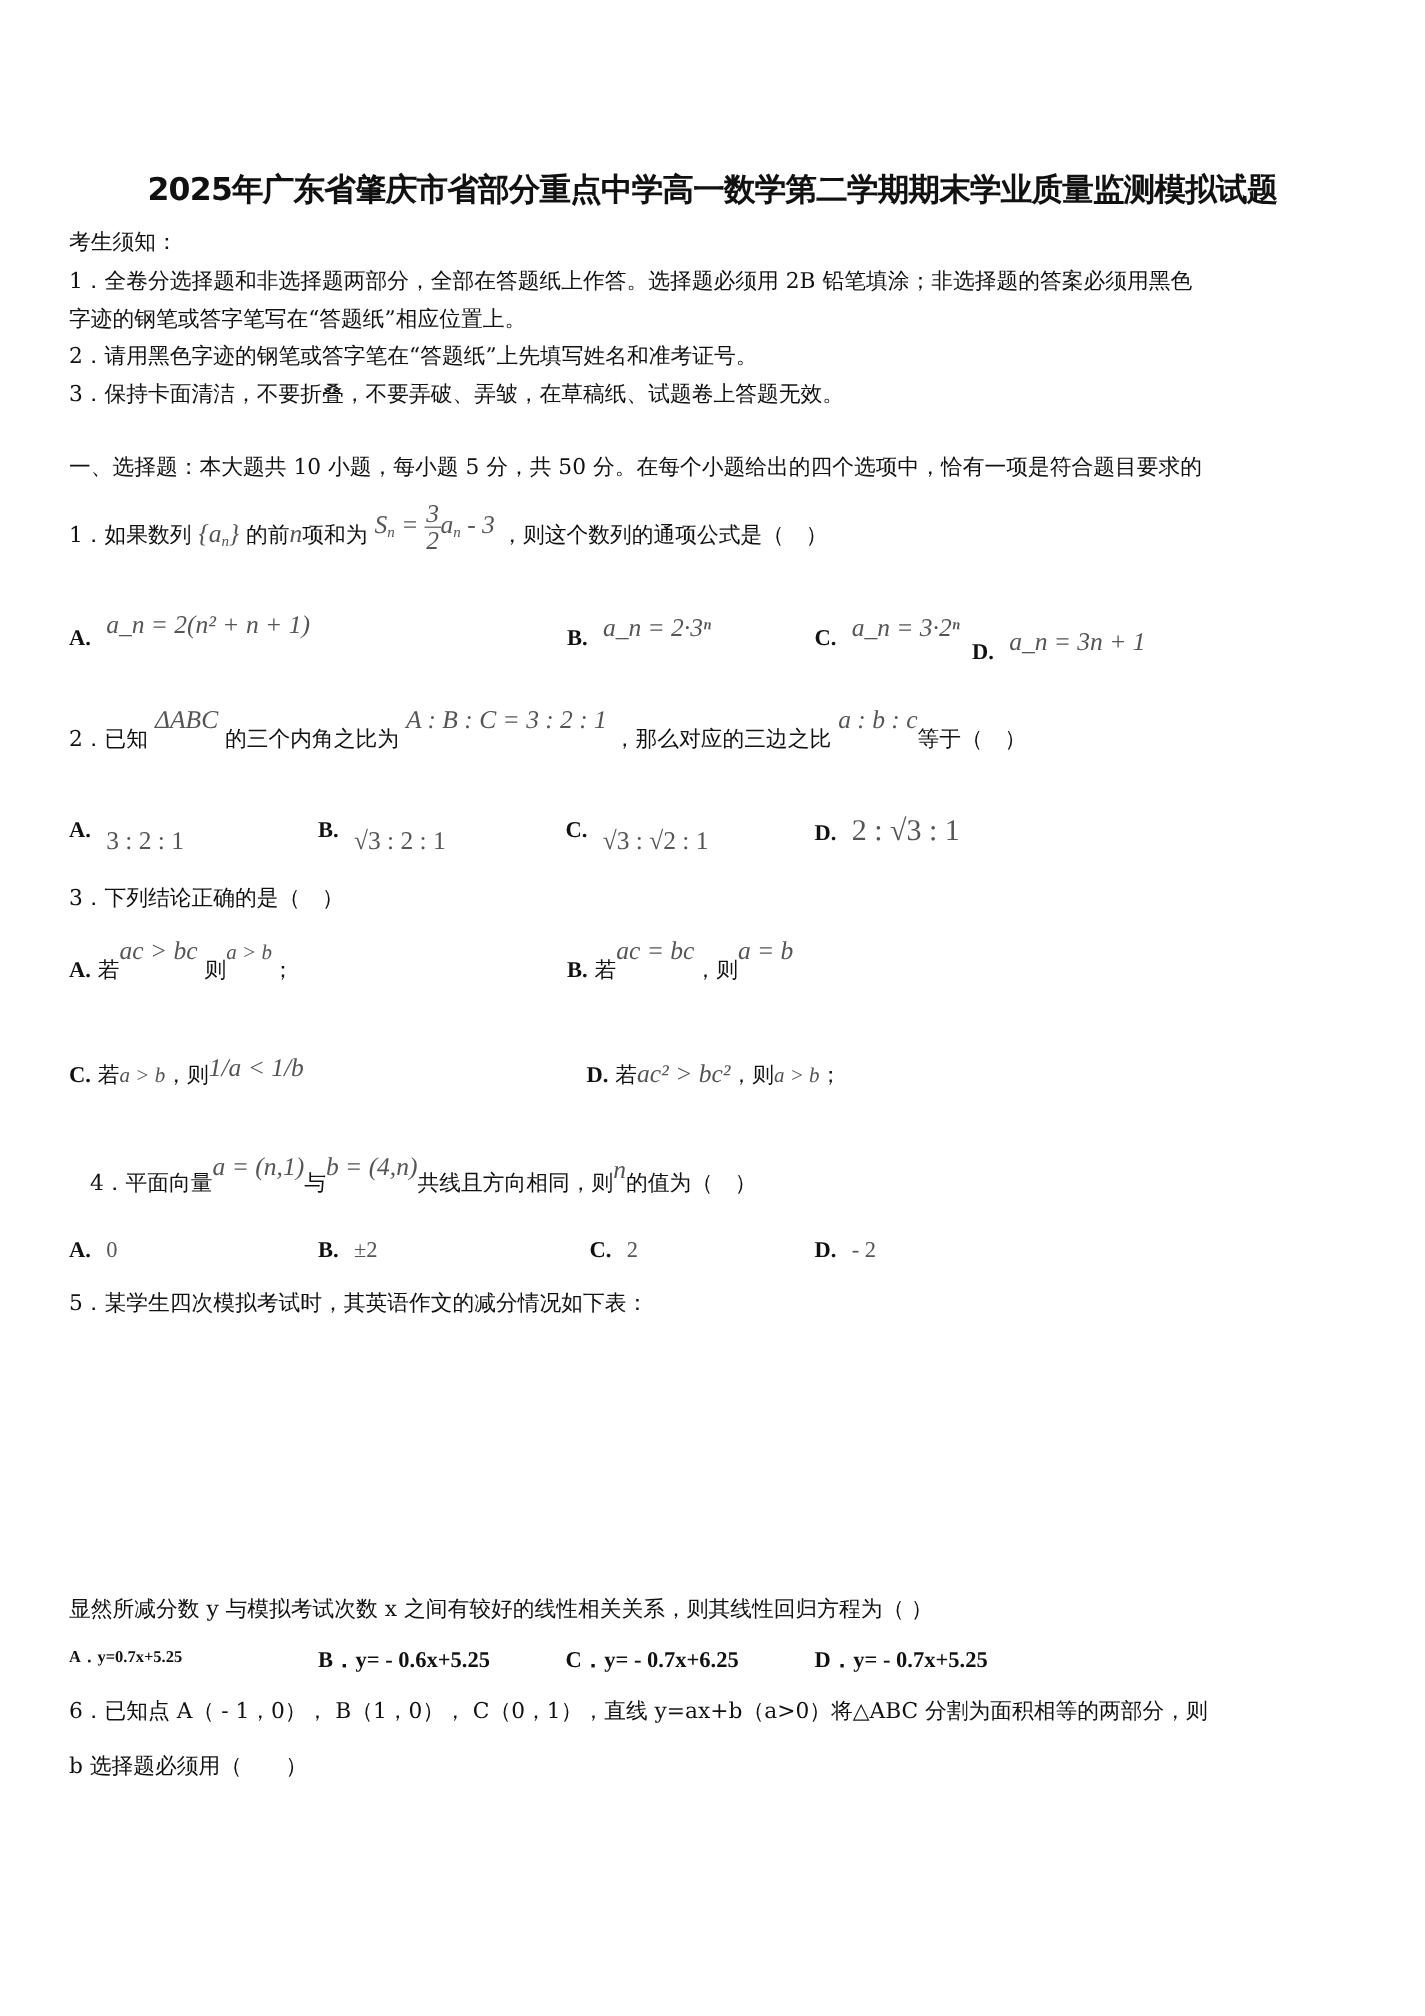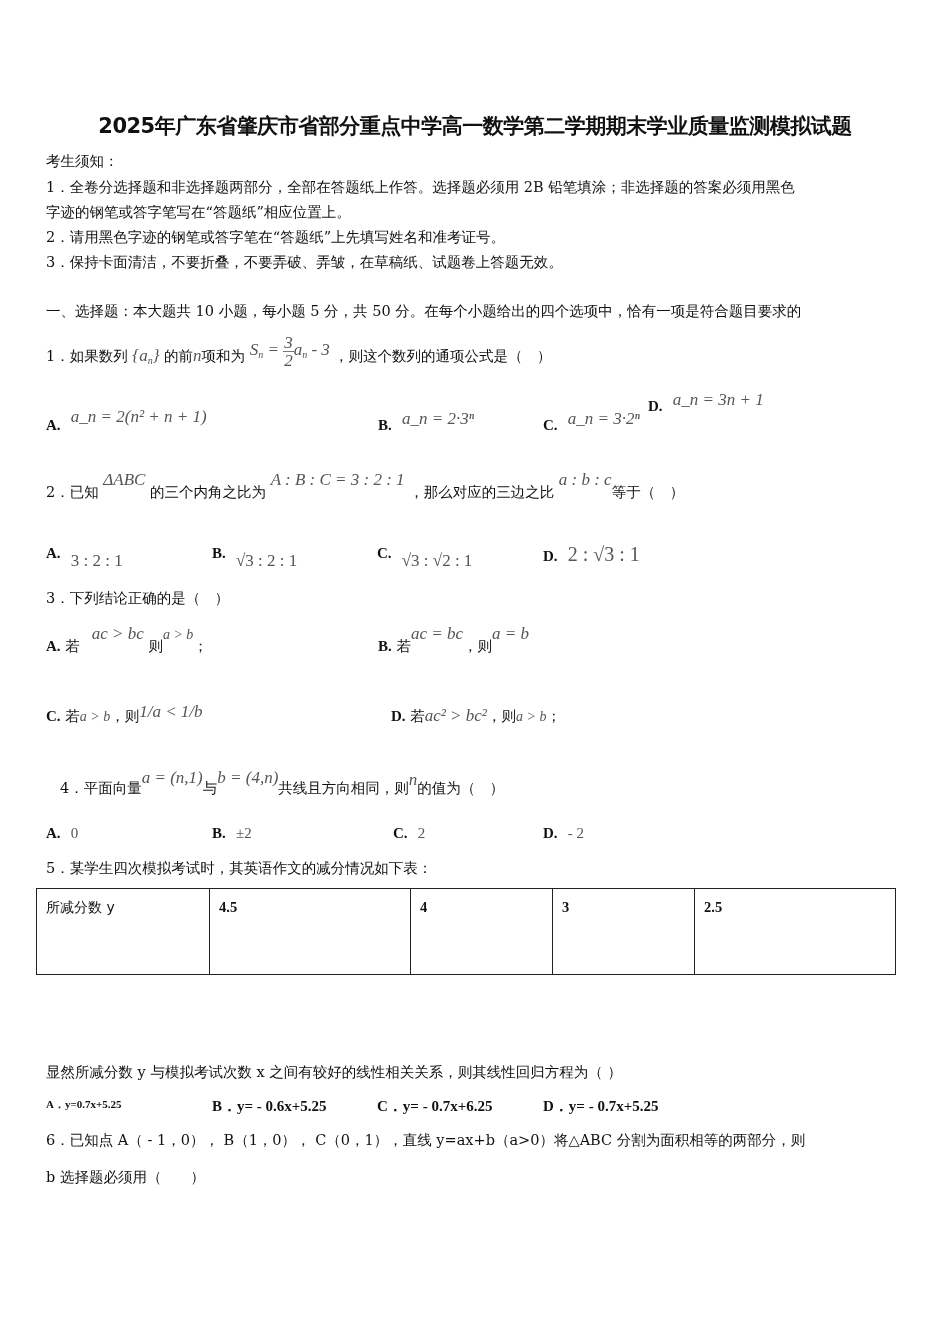--- a/index.html
+++ b/index.html
@@ -41,38 +41,38 @@
   <span class="m" style="position:relative;top:-6px;">
     <span>S</span><span class="sub">n</span>
     <span class="mu">=</span>
     <span class="frac mu"><span class="num">3</span><span>2</span></span><span>a</span><span class="sub">n</span><span class="mu"> - 3</span>
   </span>
   <span>，则这个数列的通项公式是（　）</span>
 </div>
 <div class="abs" style="top:415px;left:46px;"><span class="lbl">A.</span>&nbsp;&nbsp;<span class="m" style="position:relative;top:-8px;">a_n = 2(n² + n + 1)</span></div>
 <div class="abs" style="top:415px;left:378px;"><span class="lbl">B.</span>&nbsp;&nbsp;<span class="m" style="position:relative;top:-6px;">a_n = 2·3ⁿ</span></div>
 <div class="abs" style="top:415px;left:543px;"><span class="lbl">C.</span>&nbsp;&nbsp;<span class="m" style="position:relative;top:-6px;">a_n = 3·2ⁿ</span></div>
-<div class="abs" style="top:396px;left:648px;"><span class="lbl">D.</span>&nbsp;&nbsp;<span class="m" style="position:relative;top:-6px;">a_n = 3n + 1</span></div>
+<div class="abs" style="top:424px;left:648px;"><span class="lbl">D.</span>&nbsp;&nbsp;<span class="m" style="position:relative;top:-6px;">a_n = 3n + 1</span></div>
 
 <div class="abs txt" style="top:482px;left:46px;">
   <span>2．</span><span>已知</span>
   <span class="m" style="position:relative;top:-12px;">ΔABC</span>
   <span>的三个内角之比为</span>
   <span class="m" style="position:relative;top:-12px;">A : B : C = 3 : 2 : 1</span>
   <span>，那么对应的三边之比</span>
   <span class="m" style="position:relative;top:-12px;">a : b : c</span><span>等于（　）</span>
 </div>
 <div class="abs" style="top:543px;left:46px;"><span class="lbl">A.</span>&nbsp;&nbsp;<span class="mu" style="position:relative;top:8px;">3 : 2 : 1</span></div>
 <div class="abs" style="top:543px;left:212px;"><span class="lbl">B.</span>&nbsp;&nbsp;<span class="mu" style="position:relative;top:8px;">√3 : 2 : 1</span></div>
 <div class="abs" style="top:543px;left:377px;"><span class="lbl">C.</span>&nbsp;&nbsp;<span class="mu" style="position:relative;top:8px;">√3 : √2 : 1</span></div>
 <div class="abs" style="top:543px;left:543px;"><span class="lbl">D.</span>&nbsp;&nbsp;<span class="mu" style="font-size:20px;">2 : √3 : 1</span></div>
 
 <div class="abs txt" style="top:589px;left:46px;"><span>3．</span><span>下列结论正确的是（　）</span></div>
 <div class="abs txt" style="top:636px;left:46px;">
-  <span class="lbl">A.</span> <span>若</span><span class="m" style="position:relative;top:-12px;margin-left:12px;">ac &gt; bc</span> <span>则</span><span class="m" style="position:relative;top:-12px;font-size:14px;">a &gt; b</span><span>；</span>
+  <span class="lbl">A.</span> <span>若</span><span class="m" style="position:relative;top:-12px;">ac &gt; bc</span> <span>则</span><span class="m" style="position:relative;top:-12px;font-size:14px;">a &gt; b</span><span>；</span>
 </div>
 <div class="abs txt" style="top:636px;left:378px;">
   <span class="lbl">B.</span> <span>若</span><span class="m" style="position:relative;top:-12px;">ac = bc</span><span>，则</span><span class="m" style="position:relative;top:-12px;">a = b</span>
 </div>
 <div class="abs txt" style="top:706px;left:46px;">
   <span class="lbl">C.</span> <span>若</span><span class="m" style="font-size:14px;">a &gt; b</span><span>，则</span><span class="m" style="position:relative;top:-4px;">1/a &lt; 1/b</span>
 </div>
 <div class="abs txt" style="top:706px;left:378px;margin-left:13px;">
   <span class="lbl">D.</span> <span>若</span><span class="m">ac² &gt; bc²</span><span>，则</span><span class="m" style="font-size:14px;">a &gt; b</span><span>；</span>
 </div>
@@ -81,27 +81,20 @@
   <span>4．</span><span>平面向量</span><span class="m" style="position:relative;top:-10px;">a = (n,1)</span><span>与</span><span class="m" style="position:relative;top:-10px;">b = (4,n)</span><span>共线且方向相同，则</span><span class="m" style="position:relative;top:-8px;">n</span><span>的值为（　）</span>
 </div>
 <div class="abs" style="top:823px;left:46px;"><span class="lbl">A.</span>&nbsp;&nbsp;<span class="mu" style="font-size:15px;">0</span></div>
 <div class="abs" style="top:823px;left:212px;"><span class="lbl">B.</span>&nbsp;&nbsp;<span class="mu" style="font-size:15px;">±2</span></div>
 <div class="abs" style="top:823px;left:361px;margin-left:32px;"><span class="lbl">C.</span>&nbsp;&nbsp;<span class="mu" style="font-size:15px;">2</span></div>
 <div class="abs" style="top:823px;left:543px;"><span class="lbl">D.</span>&nbsp;&nbsp;<span class="mu" style="font-size:15px;">- 2</span></div>
 
 <div class="abs txt" style="top:859px;left:46px;"><span>5．</span><span>某学生四次模拟考试时，其英语作文的减分情况如下表：</span></div>
 <table class="t">
   <tbody>
-  <tr>
-    <td class="first">所减分数 y</td>
-    <td>4.5</td>
-    <td>4</td>
-    <td>3</td>
-    <td>2.5</td>
-  </tr>
 </tbody>
   </table>
 <div class="abs txt" style="top:1063px;left:46px;">显然所减分数 y 与模拟考试次数 x 之间有较好的线性相关关系，则其线性回归方程为（ ）</div>
 <div class="abs txt" style="top:1097px;left:46px;font-weight:bold;font-family:'Liberation Serif',serif;font-size:11px;"><span>A．</span><span>y=0.7x+5.25</span></div>
 <div class="abs txt" style="top:1097px;left:212px;font-weight:bold;font-family:'Liberation Serif',serif;font-size:15px;"><span>B．</span><span>y= - 0.6x+5.25</span></div>
 <div class="abs txt" style="top:1097px;left:377px;font-weight:bold;font-family:'Liberation Serif',serif;font-size:15px;"><span>C．</span><span>y= - 0.7x+6.25</span></div>
 <div class="abs txt" style="top:1097px;left:543px;font-weight:bold;font-family:'Liberation Serif',serif;font-size:15px;"><span>D．</span><span>y= - 0.7x+5.25</span></div>
 
 <div class="abs txt" style="top:1131px;left:46px;"><span>6．</span><span>已知点 A（ - 1，0），  B（1，0），  C（0，1），直线  y=ax+b（a&gt;0）将△ABC 分割为面积相等的两部分，则</span></div>
 <div class="abs txt" style="top:1168px;left:46px;">b 选择题必须用（　　）</div>

